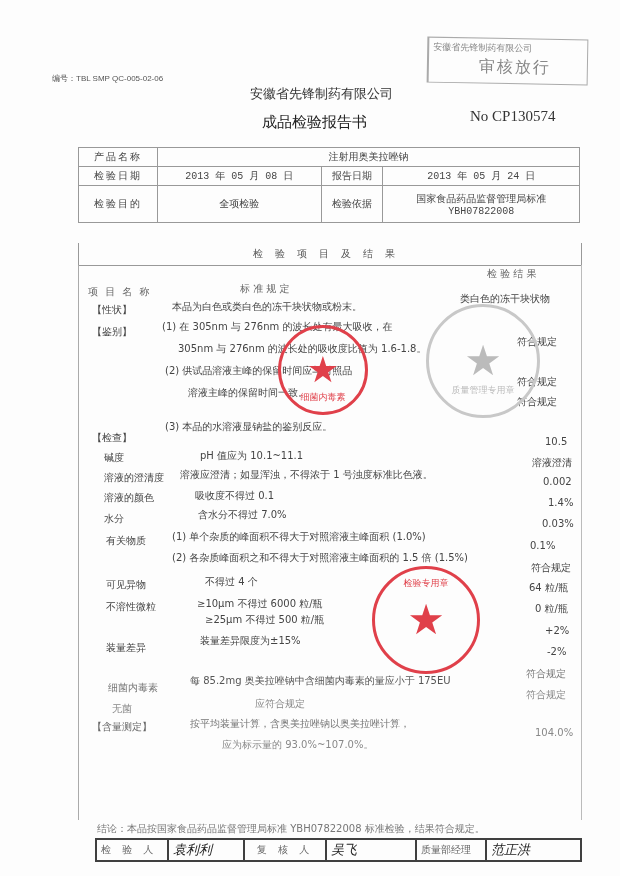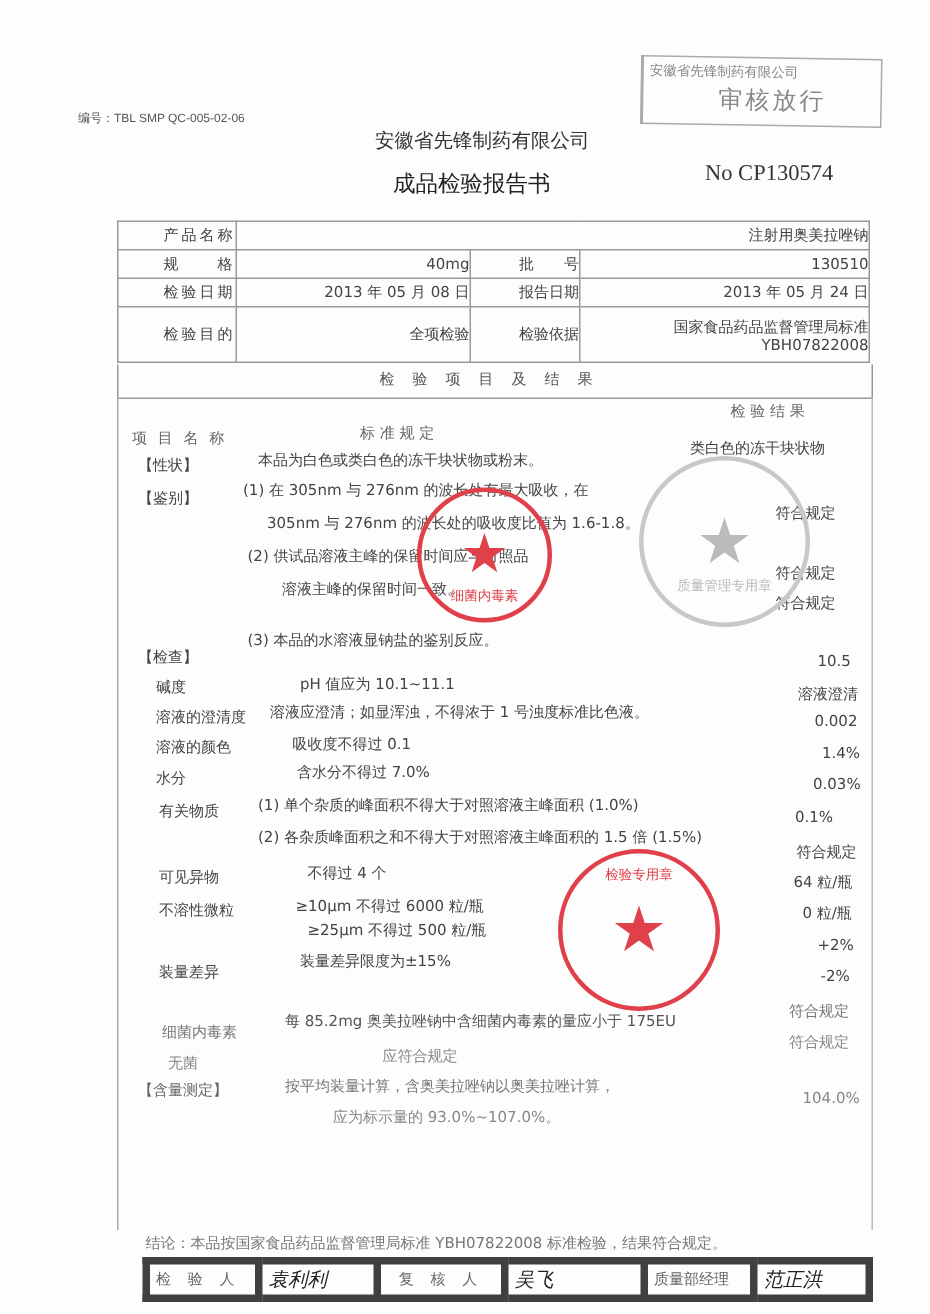--- a/index.html
+++ b/index.html
@@ -20,38 +20,38 @@
     border: 1px solid #aaa; border-left-width: 2px; transform: rotate(1deg);
     color: #888;
   }
   .approval-stamp .l1 { position: absolute; left: 4px; top: 3px; font-size: 9px; }
   .approval-stamp .l2 { position: absolute; left: 50px; top: 18px; font-size: 16px; letter-spacing: 2px; }
 
   .header-table {
     position: absolute; left: 78px; top: 147px; width: 502px;
     border-collapse: collapse; font-size: 10px; color: #444;
   }
-  .header-table td { border: 1px solid #999; text-align: right; height: 18px; padding: 0; }
+  .header-table td { border: 1px solid #999; text-align: center; height: 18px; padding: 0; font-family: Liberation Mono, monospace; }
   .header-table td.lbl { width: 78px; letter-spacing: 2px; }
   .section-bar {
     position: absolute; left: 78px; top: 243px; width: 502px; height: 22px;
     border: 1px solid #999; border-top: none; font-size: 10px; text-align: center; line-height: 22px;
     letter-spacing: 12px; color: #555;
   }
   .main-frame {
     position: absolute; left: 78px; top: 265px; width: 502px; height: 555px;
     border-left: 1px solid #aaa; border-right: 1px solid #bbb;
   }
   .txt { font-size: 10px; color: #444; }
   .res { font-size: 10px; color: #444; }
   .footer-table {
     position: absolute; left: 95px; top: 838px; width: 487px;
     border-collapse: collapse; font-size: 10px; color: #666;
   }
-  .footer-table td { border: 5px solid #404040; height: 20px; padding: 0 4px; }
+  .footer-table td { border: 2px solid #404040; height: 20px; padding: 0 4px; }
   .conclusion { left: 97px; top: 822px; font-size: 10px; color: #777; }
   .sig { font-family: "DejaVu Serif", serif; font-style: italic; color: #222; font-size: 13px; }
 
   .seal {
     position: absolute; border-radius: 50%; display: flex; align-items: center; justify-content: center;
   }
   .seal-red { border: 3px solid #e0404a; color: #e0404a; }
   .seal-gray { border: 3px solid #c8c8c8; color: #bbb; }
   .seal .star { font-size: 42px; line-height: 1; }
   .seal .ring-text { position: absolute; font-size: 9px; }
@@ -67,26 +67,20 @@
 <div class="approval-stamp">
   <span class="l1">安徽省先锋制药有限公司</span>
   <span class="l2">审核放行</span>
 </div>
 
 <table class="header-table">
   <tbody>
       <tr>
     <td class="lbl">产品名称</td>
     <td colspan="3">注射用奥美拉唑钠</td>
-  </tr>
-  <tr>
-    <td class="lbl">规　　格</td>
-    <td style="width:155px">40mg</td>
-    <td style="width:72px">批　　号</td>
-    <td>130510</td>
   </tr>
   <tr>
     <td class="lbl">检验日期</td>
     <td>2013 年 05 月 08 日</td>
     <td>报告日期</td>
     <td>2013 年 05 月 24 日</td>
   </tr>
   <tr>
     <td class="lbl" style="height:36px">检验目的</td>
     <td>全项检验</td>

